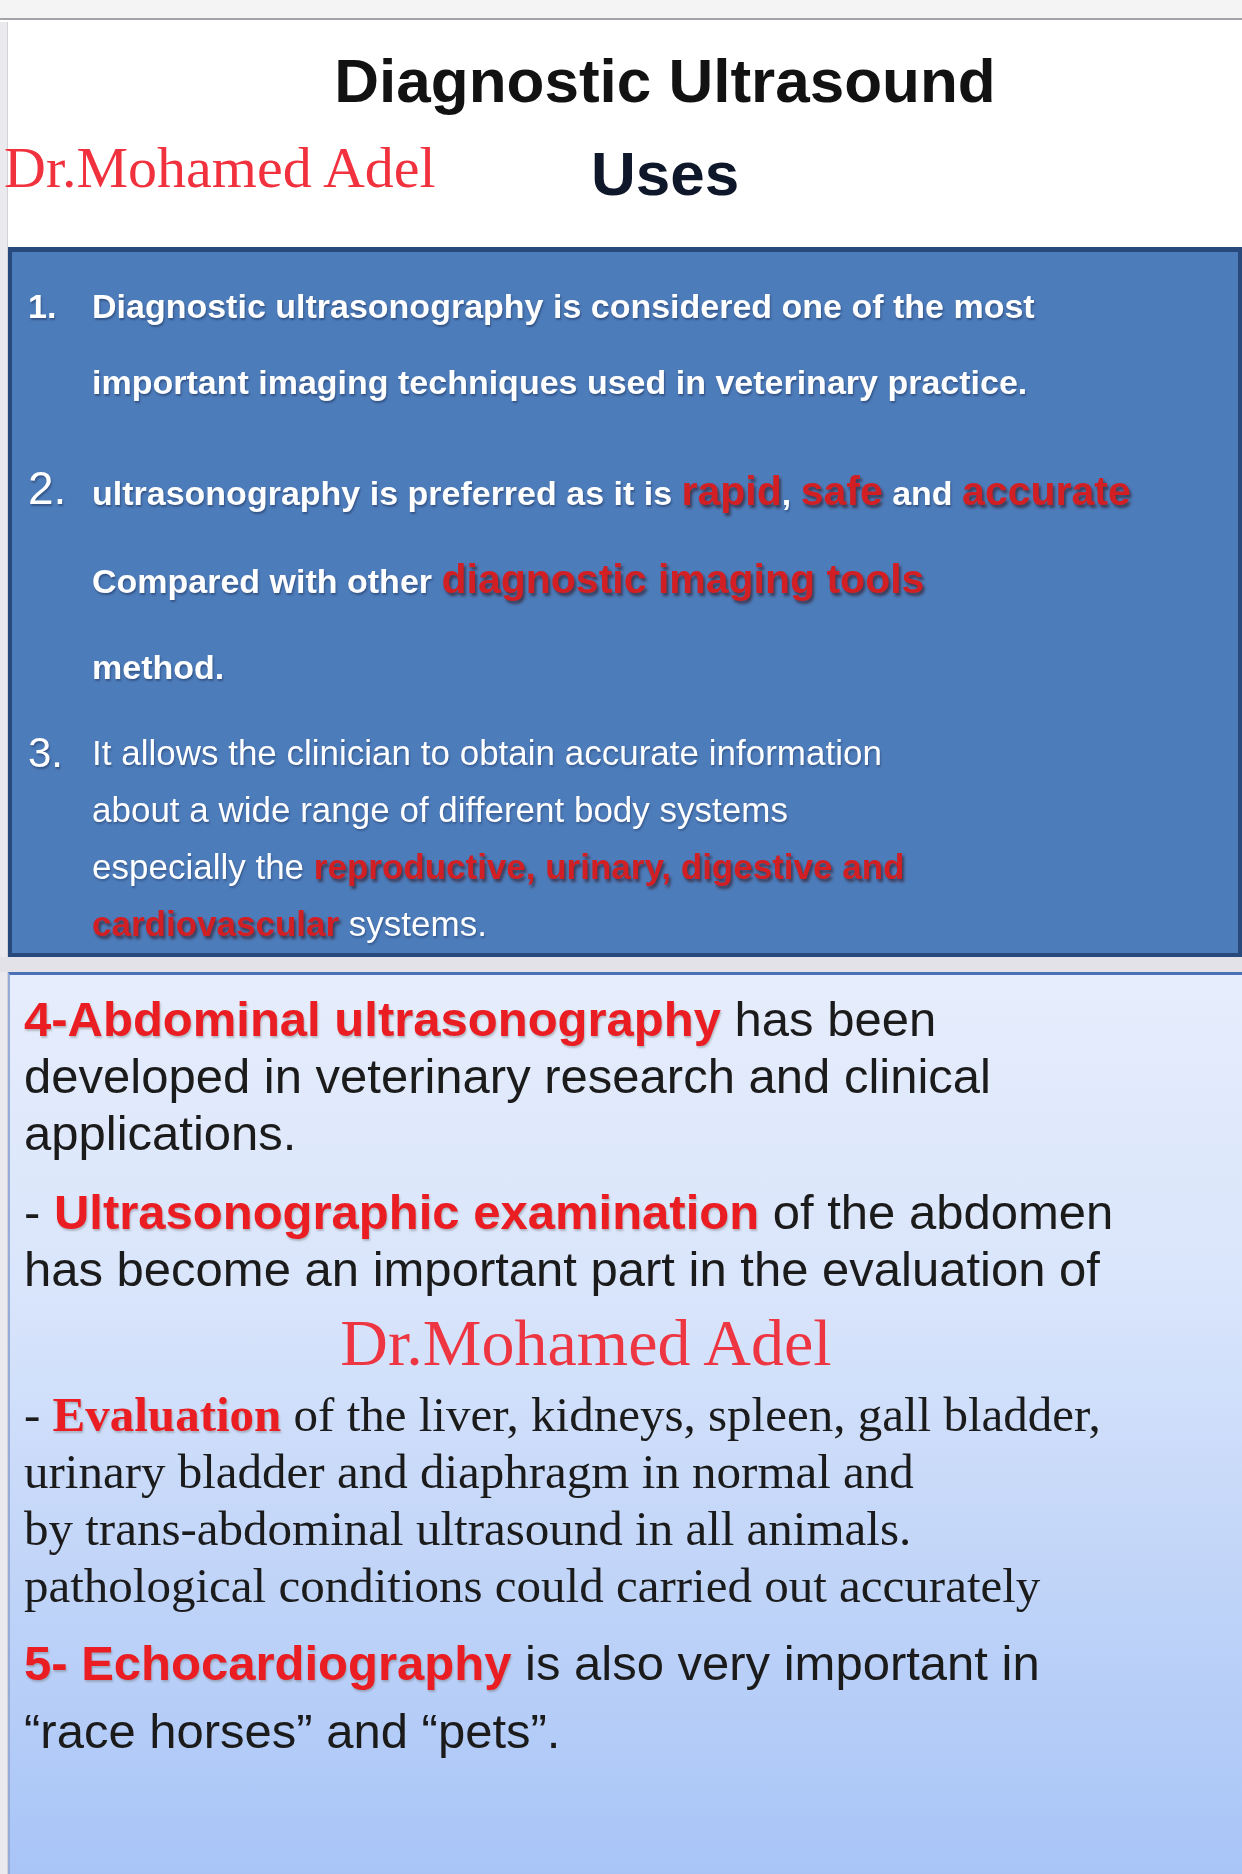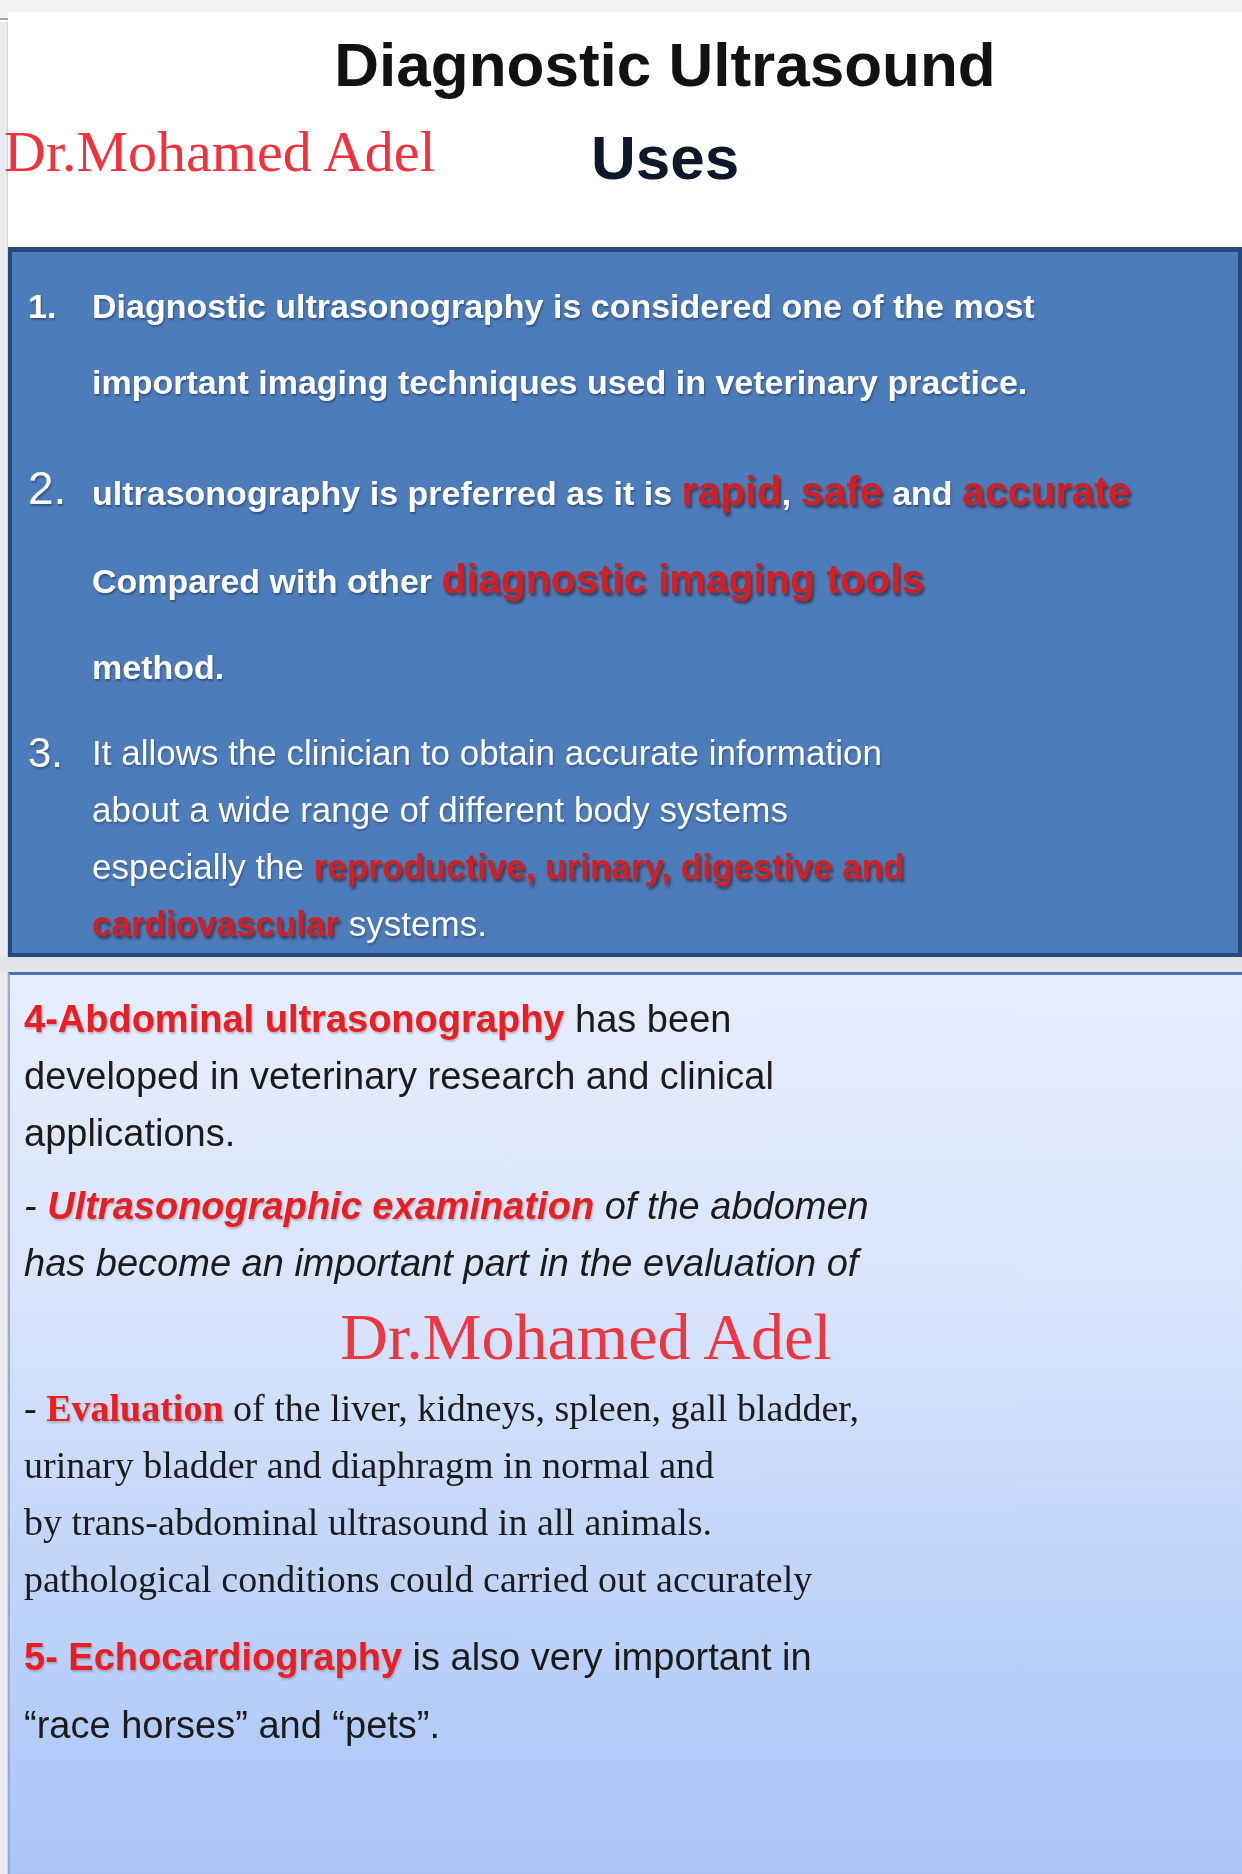--- a/index.html
+++ b/index.html
@@ -5,21 +5,21 @@
   html,body{margin:0;padding:0;}
   body{
     width:1242px;height:1874px;position:relative;background:#ffffff;
     font-family:"Liberation Sans",sans-serif;overflow:hidden;
   }
   .top-strip{position:absolute;top:0;left:0;width:1242px;height:20px;
     background:#f4f4f5;border-bottom:2px solid #a3a3a9;box-sizing:border-box;}
   .left-gutter{position:absolute;top:22px;left:0;width:8px;height:1852px;
     background:#e9e9ee;border-right:1px solid #d2d2d8;box-sizing:border-box;}
 
-  .header{position:absolute;left:8px;top:12px;width:1234px;height:225px;background:#ffffff;}
+  .header{position:absolute;left:8px;top:28px;width:1234px;height:225px;background:#ffffff;}
   .title{ text-align:center;font-weight:700;font-size:62px;line-height:74px;
     color:#121212;margin:16px 40px 0 120px;}
   .header-row{position:relative;height:84px;margin-top:14px;}
   .author-top{position:absolute;left:-4px;top:2px;
     font-family:"Liberation Serif",serif;font-size:58px;color:#f1323e;white-space:nowrap;}
   .subtitle{text-align:center;font-weight:700;font-size:62px;line-height:84px;color:#0f172a;margin-left:120px;margin-right:40px;}
 
   .blue-panel{position:absolute;left:8px;top:247px;width:1234px;height:710px;
     box-sizing:border-box;background:#4d7cba;
     border:4px solid #27497b;border-top-width:5px;
@@ -42,25 +42,25 @@
   .wl{color:#ffffff;font-weight:400;text-shadow:1px 2px 2px rgba(25,45,85,.4);}
   .red{color:#d21f24;font-weight:700;text-shadow:2px 3px 3px rgba(45,10,10,.55);}
 
   .gap-strip{position:absolute;left:0;top:957px;width:1242px;height:15px;background:#e2e2e8;}
 
   .bottom-panel{position:absolute;left:8px;top:972px;width:1234px;height:902px;
     box-sizing:border-box;
     background:linear-gradient(180deg,#e6edfc 0%,#d9e5fb 35%,#bdd2f8 72%,#a8c4f7 100%);
     border-top:3px solid #4a70b6;border-left:2px solid #96abd8;
     padding:14px 4px 0 14px;}
-  .para .line{line-height:57px;font-size:38px;white-space:nowrap;}
+  .para .line{line-height:57px;font-size:49px;white-space:nowrap;}
   .blk{color:#1b1b1b;}
   .redb{color:#e91d22;font-weight:700;text-shadow:1px 2px 2px rgba(110,110,110,.4);}
   .p1{margin-top:2px;}
-  .p2{margin-top:16px;font-style:italic;}
+  .p2{margin-top:22px;}
   .author-mid{text-align:center;font-family:"Liberation Serif",serif;font-size:66px;
     line-height:86px;color:#ee3642;transform:translateX(-45px);margin-top:2px;}
   .p3{margin-top:0;font-family:Liberation Serif, serif;}
   .p4{margin-top:15px;}
   .p4 .line{line-height:68px;}
 </style>
 </head>
 <body>
 
 <div class="top-strip"></div>

